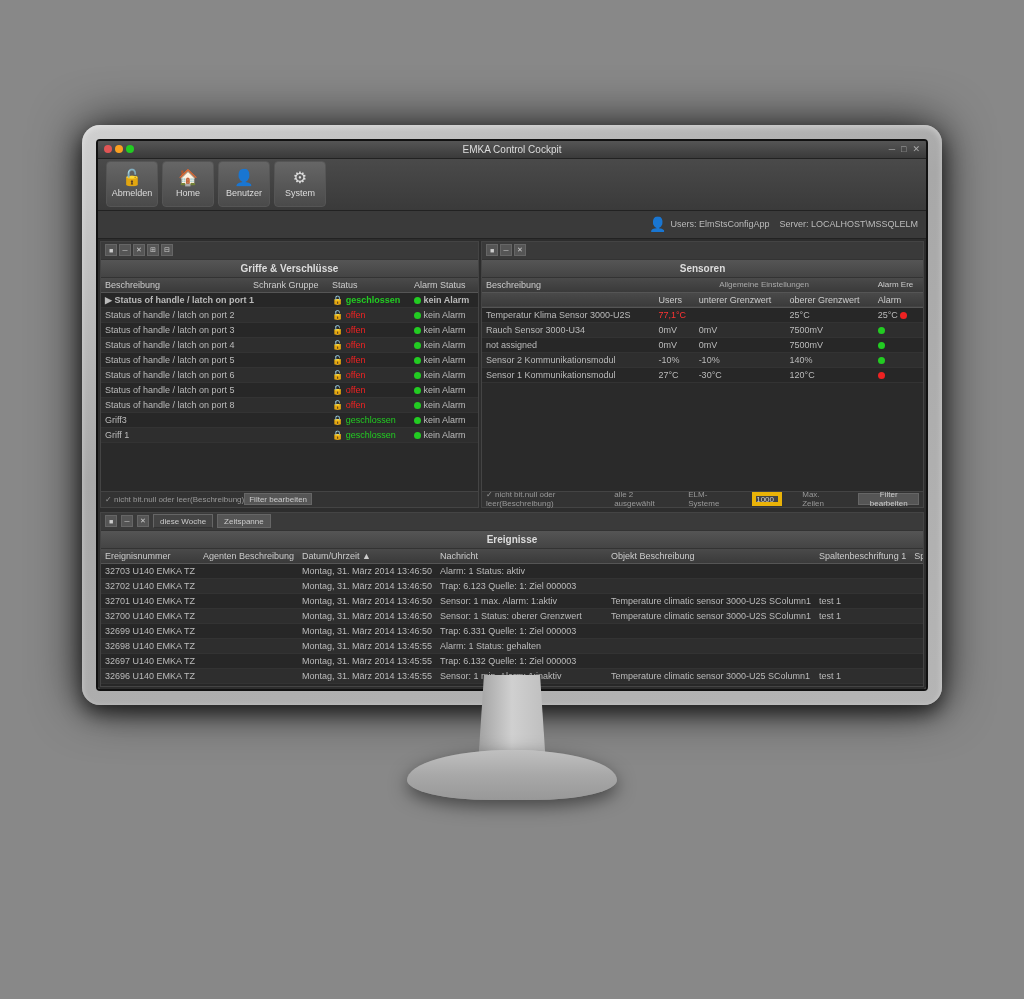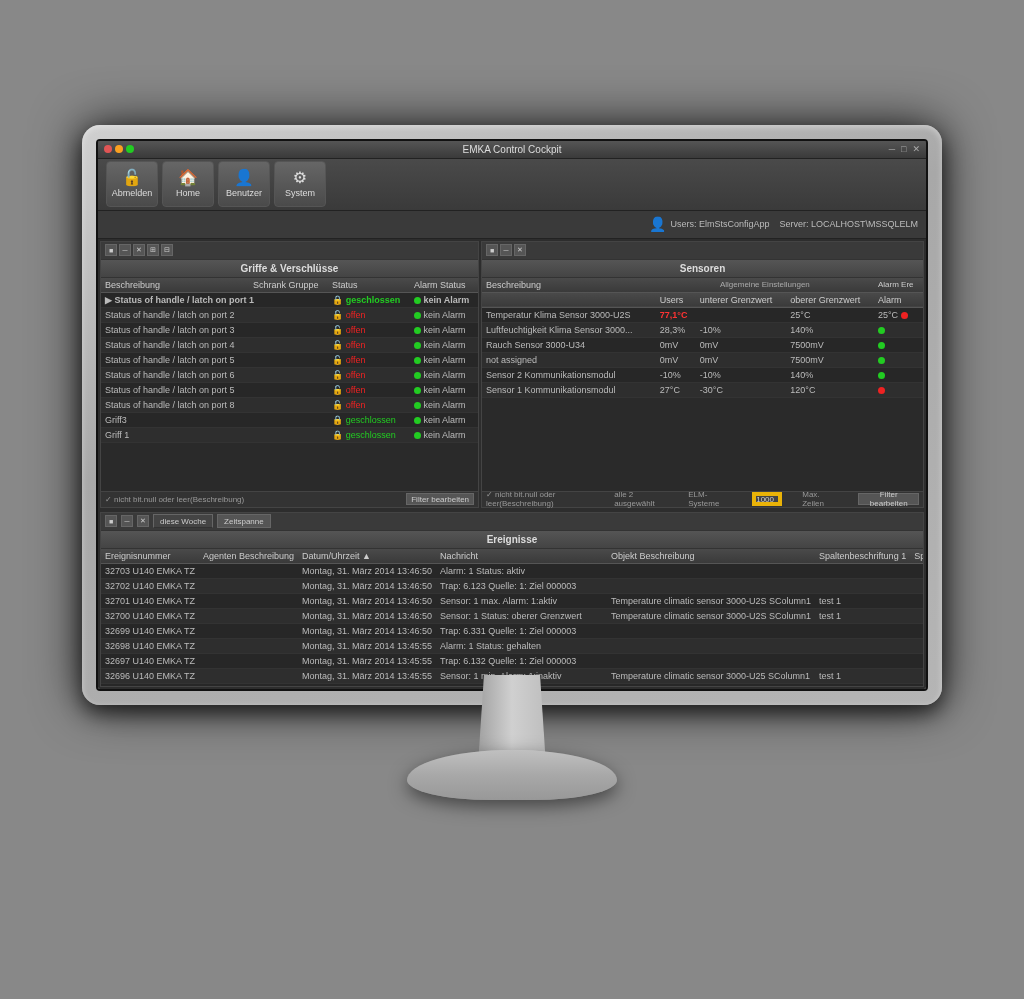--- a/index.html
+++ b/index.html
@@ -221,21 +221,20 @@
       margin-left: 26px;
     }
 
     
     .filter-bar {
       background: #333;
       height: 16px;
       display: flex;
       align-items: center;
       padding: 0 4px;
-      justify-content: space-between;
       border-top: 1px solid #444;
       font-size: 8px;
       color: #999;
     }
     .filter-btn {
       background: #555;
       border: 1px solid #666;
       color: #ccc;
       padding: 0 4px;
       font-size: 8px;
@@ -273,21 +272,21 @@
       font-size: 8px;
       cursor: pointer;
       height: 14px;
       display: flex; align-items: center;
     }
     .tab-btn.active {
       background: #444;
       border-bottom: 1px solid #333;
     }
 
-    .sensor-value-red { color: #ff3333; font-weight: bold; }
+    .sensor-value-red { color: #ff3333; font-weight: normal; }
     .input-small {
       background: #444;
       border: 4px solid #eab308;
       color: #ccc;
       font-size: 8px;
       height: 14px;
       width: 30px;
     }
   </style>
 </head>
@@ -472,27 +471,20 @@
                 </thead>
                 <tbody>
                   <tr>
                     <td>Temperatur Klima Sensor 3000-U2S</td>
                     <td><span class="sensor-value-red">77,1°C</span></td>
                     <td></td>
                     <td>25°C</td>
                     <td>25°C <span class="dot-indicator" style="background:#ee2222;"></span></td>
                   </tr>
                   <tr>
-                    <td>Luftfeuchtigkeit Klima Sensor 3000...</td>
-                    <td>28,3%</td>
-                    <td>-10%</td>
-                    <td>140%</td>
-                    <td><span class="dot-indicator" style="background:#22cc22;"></span></td>
-                  </tr>
-                  <tr>
                     <td>Rauch Sensor 3000-U34</td>
                     <td>0mV</td>
                     <td>0mV</td>
                     <td>7500mV</td>
                     <td><span class="dot-indicator" style="background:#22cc22;"></span></td>
                   </tr>
                   <tr>
                     <td>not assigned</td>
                     <td>0mV</td>
                     <td>0mV</td>

